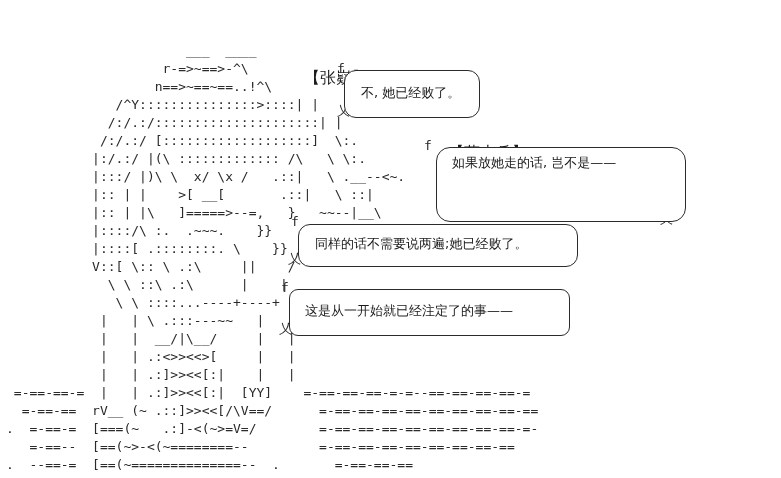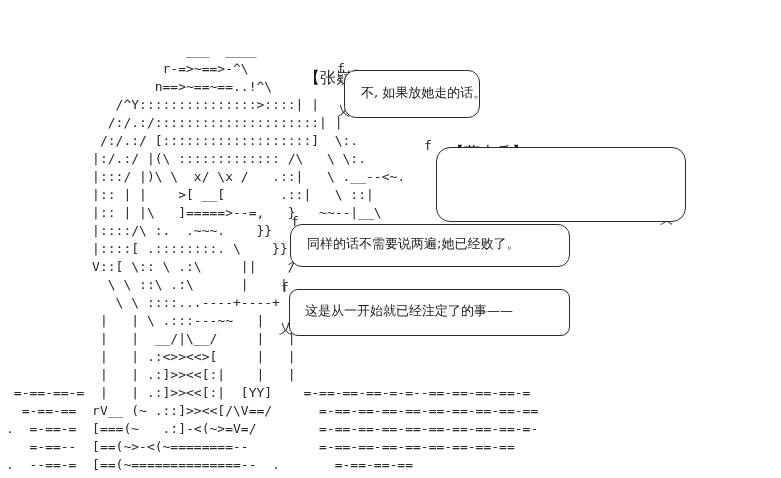--- a/index.html
+++ b/index.html
@@ -61,36 +61,37 @@
   =-==-==  rV__ (~ .::]&gt;&gt;&lt;&lt;[/\V==/      =-==-==-==-==-==-==-==-==-==
 .  =-==-=  [===(~   .:]-&lt;(~&gt;=V=/        =-==-==-==-==-==-==-==-==-=-
    =-==--  [==(~&gt;-&lt;(~========--         =-==-==-==-==-==-==-==-==
 .  --==-=  [==(~==============--  .       =-==-==-==</pre>
 
   <div>
     <div class="bubble-label" style="left:304px;top:48px;">【张嶷】</div>
     <span class="tail" style="left:337px;top:62px;">f</span>
     <span class="tail" style="left:337px;top:104px;">乂</span>
     <div class="bubble-box" style="left:344px;top:70px;width:136px;height:48px;border-radius:12px;padding:13px 0 0 16px;">
-      <div class="bubble-text">不, 如果放她走的话。</div>
+      <div class="bubble-text">不, 她已经败了。</div>
     </div>
   </div>
 
   <div>
     <div class="bubble-label" style="left:448px;top:123px;">【营士兵】</div>
     <span class="tail" style="left:424px;top:139px;">f</span>
     <span class="tail" style="left:660px;top:212px;">乂</span>
     <div class="bubble-box" style="left:436px;top:147px;width:250px;height:75px;border-radius:14px;padding:6px 0 0 15px;">
+      <div class="bubble-text">如果放她走的话, 岂不是——</div>
     </div>
   </div>
 
   <div>
     <span class="tail" style="left:291px;top:215px;">f</span>
     <span class="tail" style="left:288px;top:252px;">乂</span>
-    <div class="bubble-box" style="left:290px;top:224px;width:280px;height:43px;border-radius:12px;padding:10px 0 0 16px;">
+    <div class="bubble-box" style="left:298px;top:224px;width:280px;height:43px;border-radius:12px;padding:10px 0 0 16px;">
       <div class="bubble-text">同样的话不需要说两遍;她已经败了。</div>
     </div>
   </div>
 
   <div>
     <span class="tail" style="left:281px;top:281px;">f</span>
     <span class="tail" style="left:279px;top:322px;">乂</span>
     <div class="bubble-box" style="left:289px;top:289px;width:281px;height:47px;border-radius:9px;padding:12px 0 0 15px;">
       <div class="bubble-text">这是从一开始就已经注定了的事——</div>
     </div>

